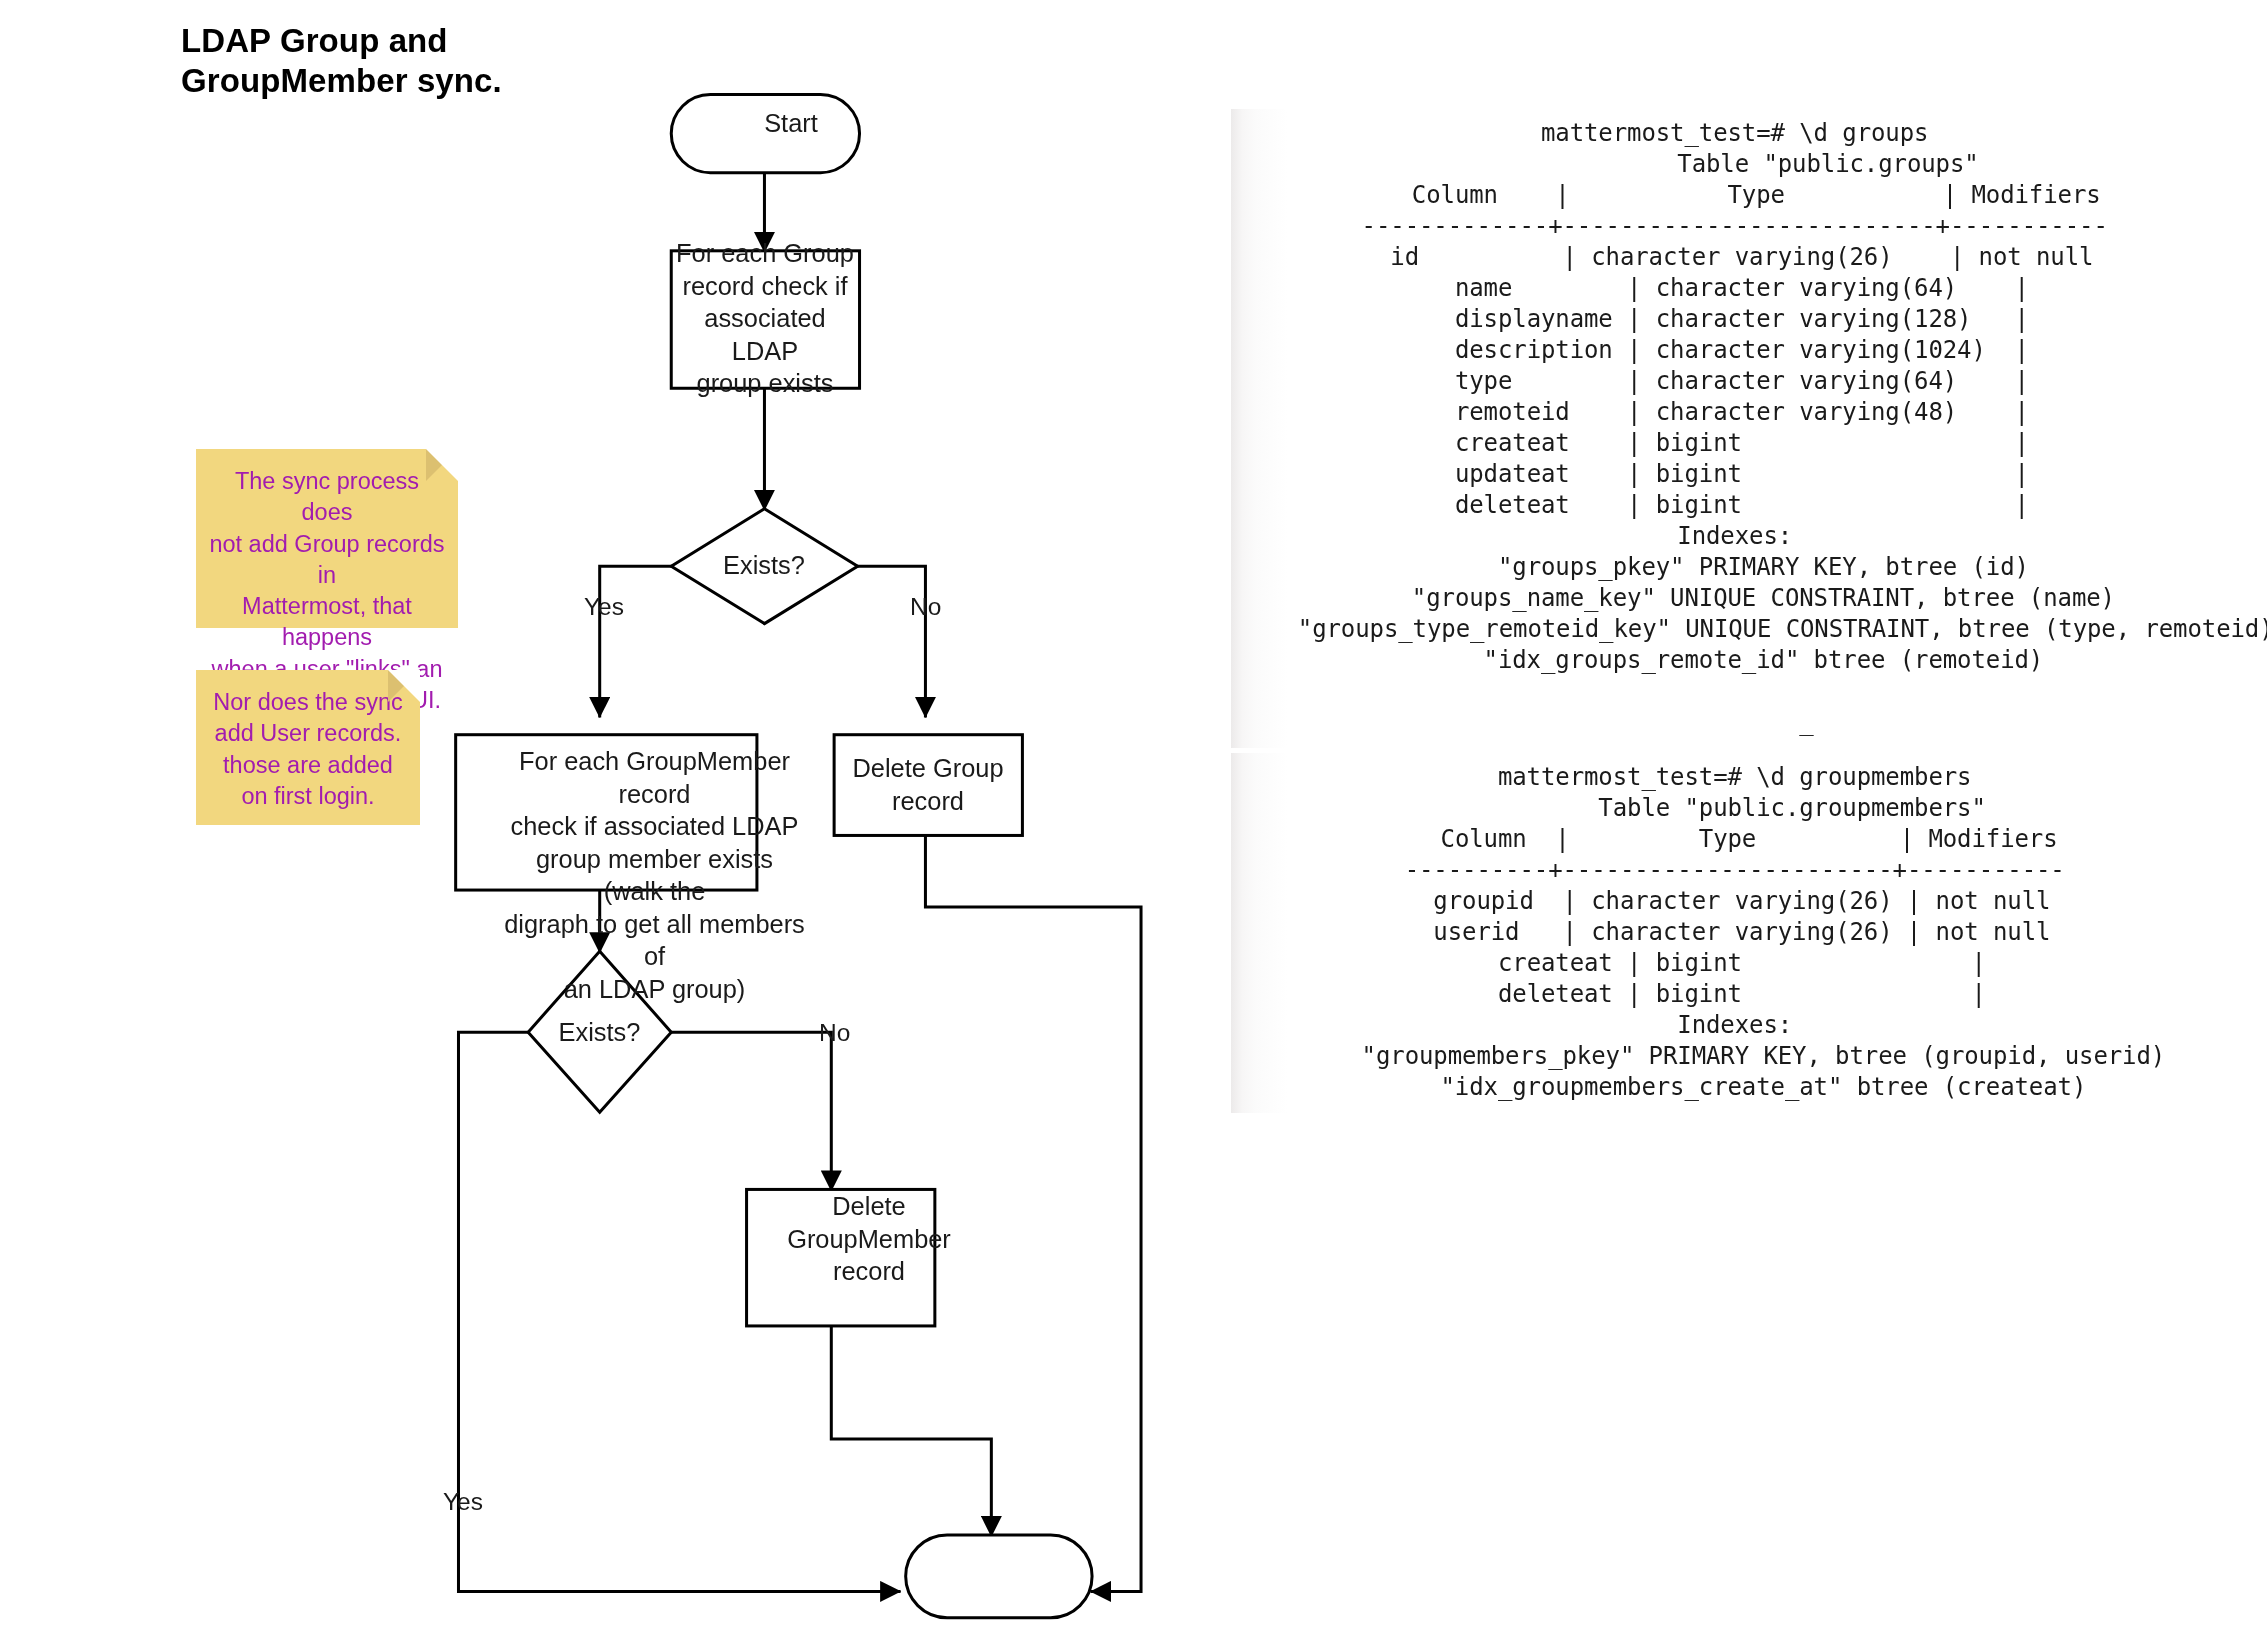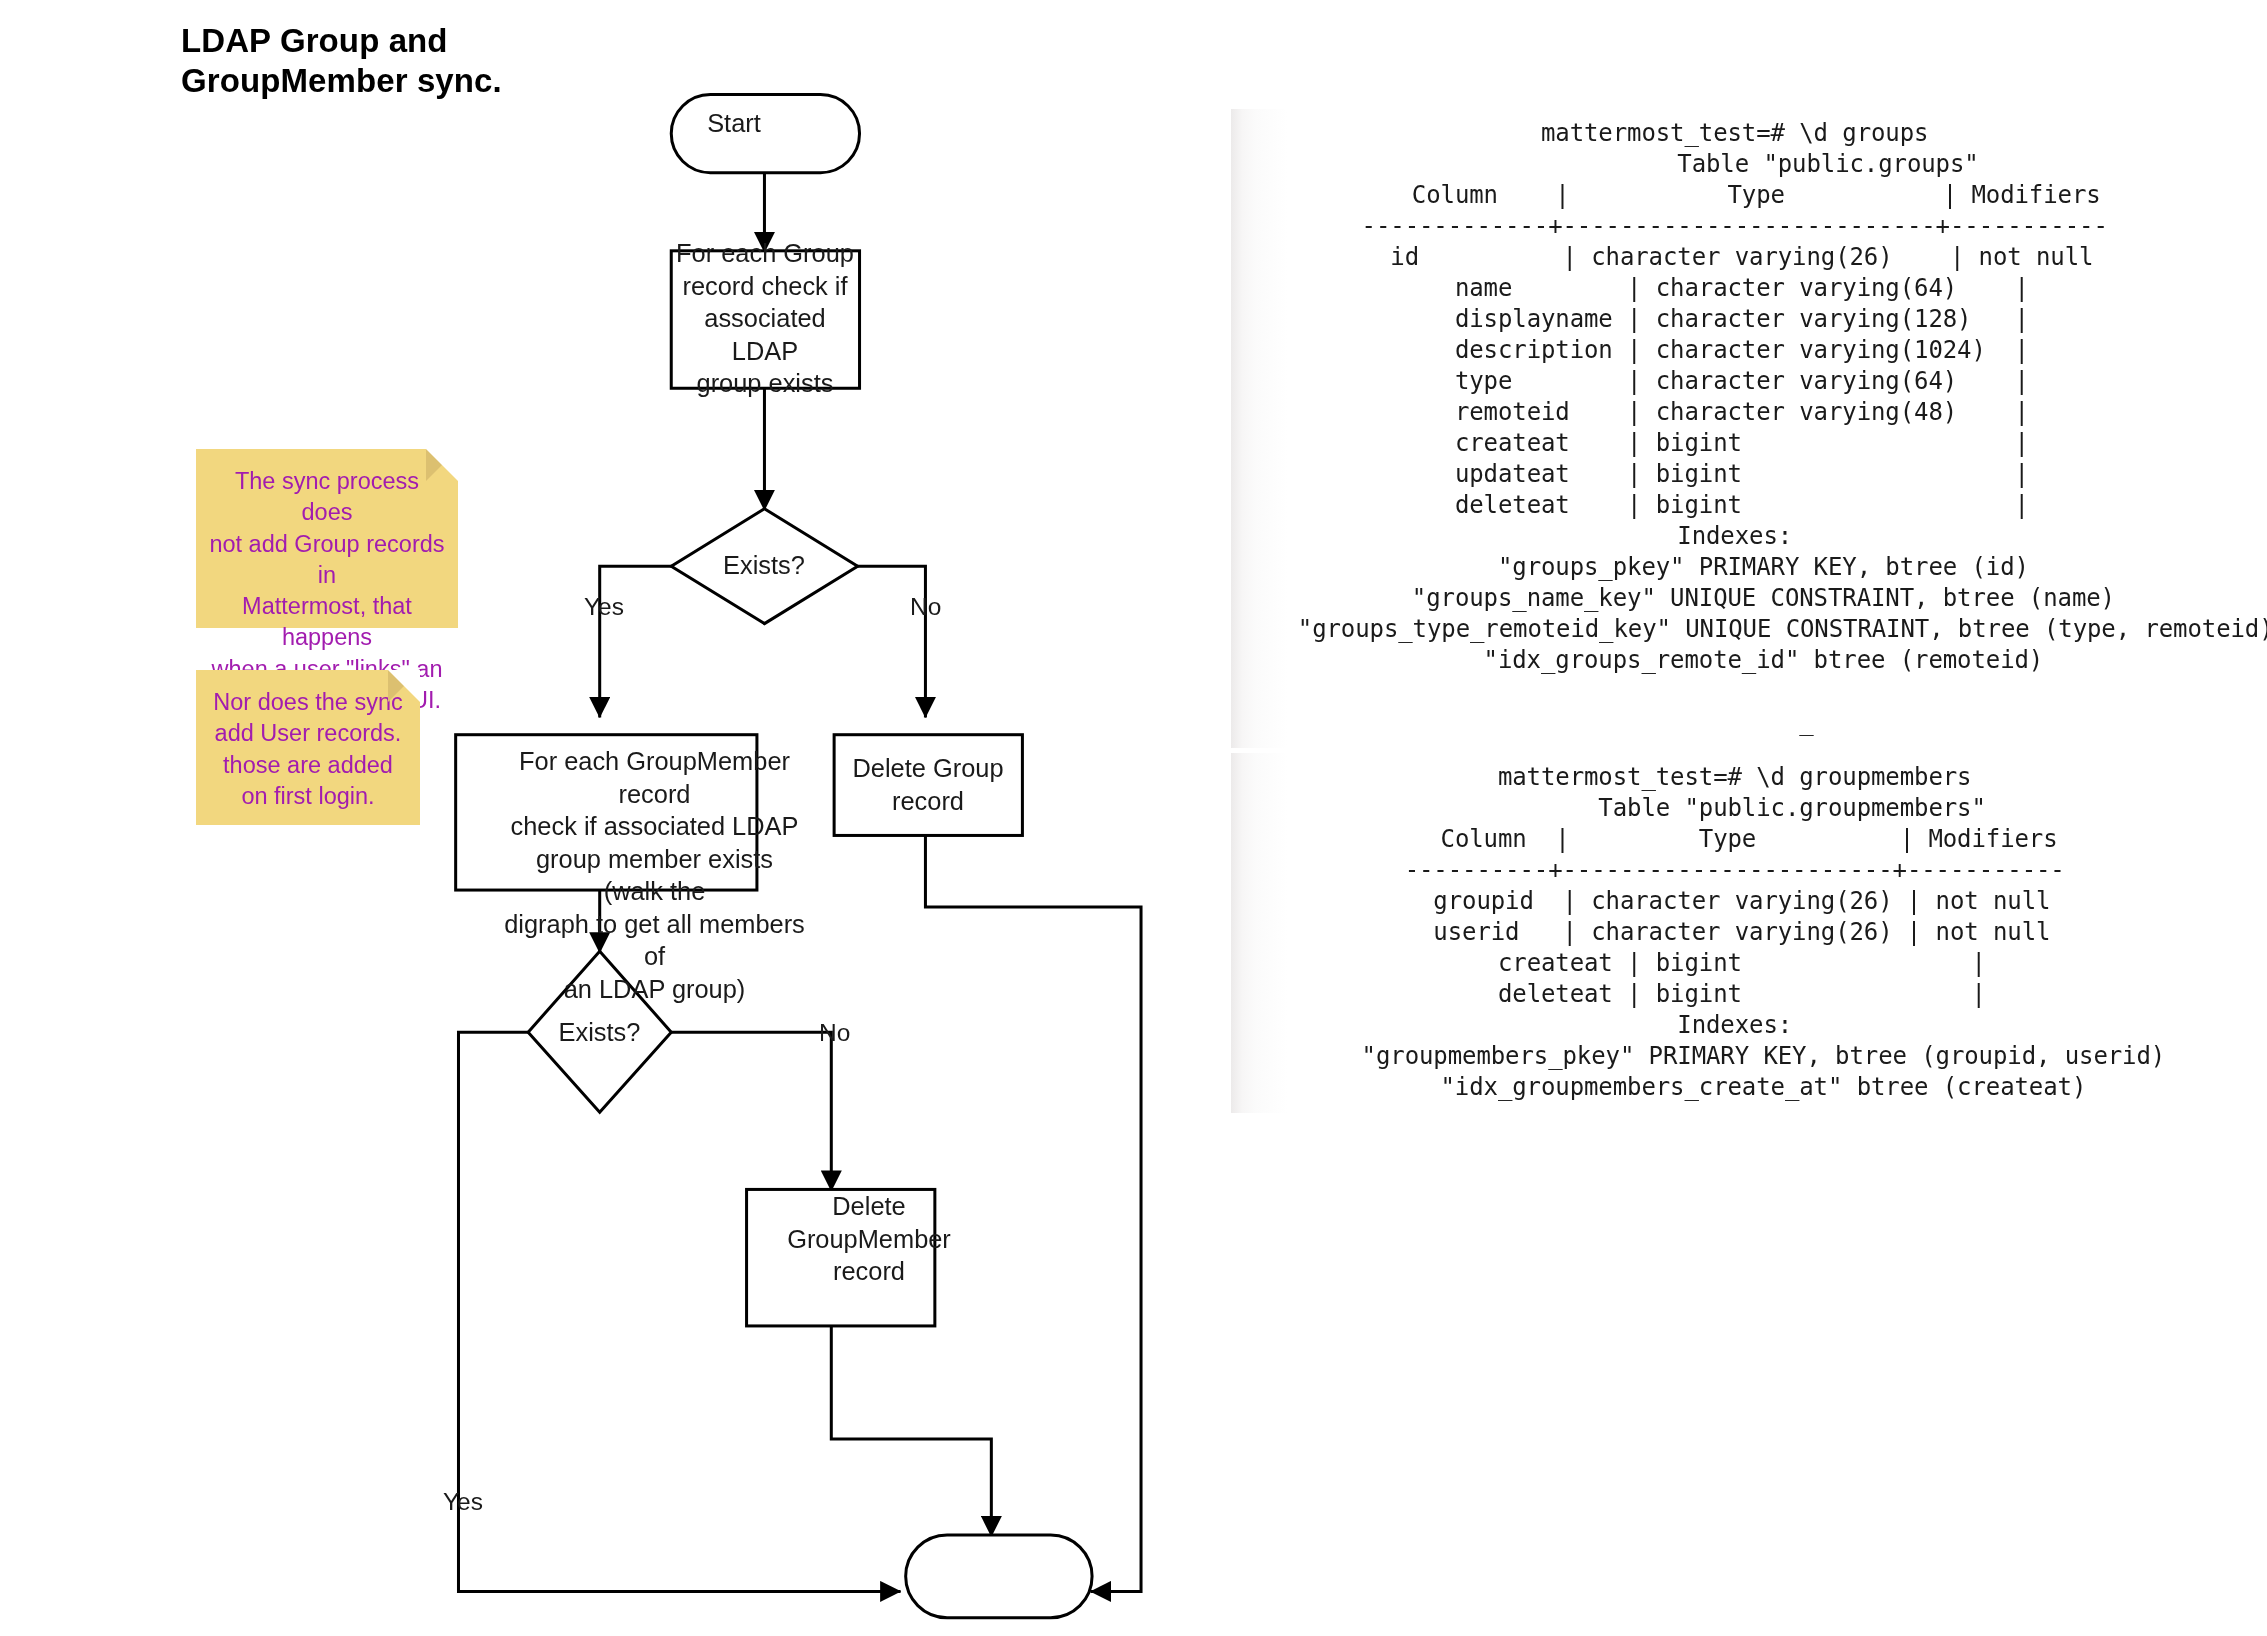--- a/index.html
+++ b/index.html
@@ -133,21 +133,21 @@
       <rect x="886" y="780" width="200" height="107"></rect>
 
       <polygon points="637,1010 713,1096 637,1181 561,1096"></polygon>
 
       <rect x="793" y="1263" width="200" height="145"></rect>
 
       <rect x="962" y="1630" width="198" height="88" rx="44" ry="44"></rect>
     </g>
   </svg>
 
-  <div class="node-label" style="left:640px;top:94px;width:188px;height:58px;">Start</div>
+  <div class="node-label" style="left:697px;top:94px;width:188px;height:58px;">Start</div>
 
   <div class="node-label" style="left:671px;top:250px;width:188px;height:137px;">For each Group
 record check if
 associated LDAP
 group exists</div>
 
   <div class="node-label" style="left:671px;top:508px;width:186px;height:115px;">Exists?</div>
 
   <div class="node-label" style="left:456px;top:734px;width:301px;height:155px;align-items:flex-start;padding-top:11.3px;box-sizing:border-box;margin-left:48px;">For each GroupMember record
 check if associated LDAP

